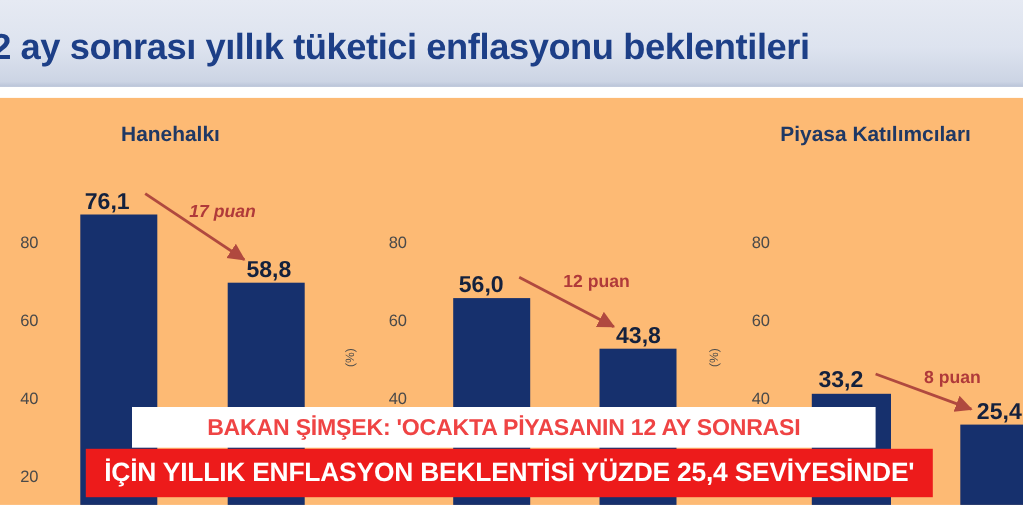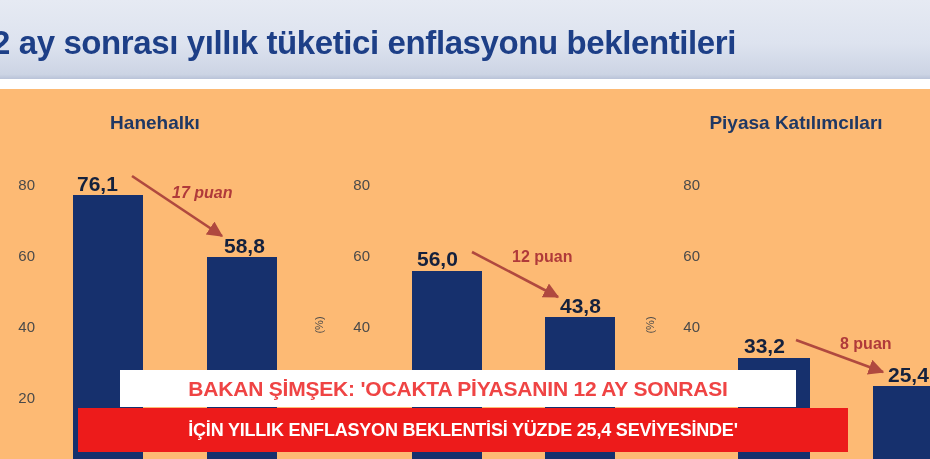--- a/index.html
+++ b/index.html
@@ -62,20 +62,21 @@
     font-weight: bold;
     color: #1f3864;
     white-space: nowrap;
   }
   .axis-tick {
     position: absolute;
     font-size: 15px;
     color: #4a4a4a;
     text-align: right;
     width: 30px;
+    margin-top: 36px;
   }
   .axis-unit {
     position: absolute;
     font-size: 11px;
     color: #4a4a4a;
     transform: rotate(-90deg);
     transform-origin: center center;
     white-space: nowrap;
   }
   .bar {
@@ -133,21 +134,21 @@
     background: #ed1b1b;
   }
   #caption-line2 {
     position: absolute;
     left: 78px;
     top: 408px;
     width: 770px;
     height: 44px;
     line-height: 44px;
     text-align: center;
-    font-size: 18px;
+    font-size: 24px;
     font-weight: bold;
     color: #ffffff;
     white-space: nowrap;
     letter-spacing: -0.2px;
   }
 </style>
 </head>
 <body>
 
 <div id="stage">

